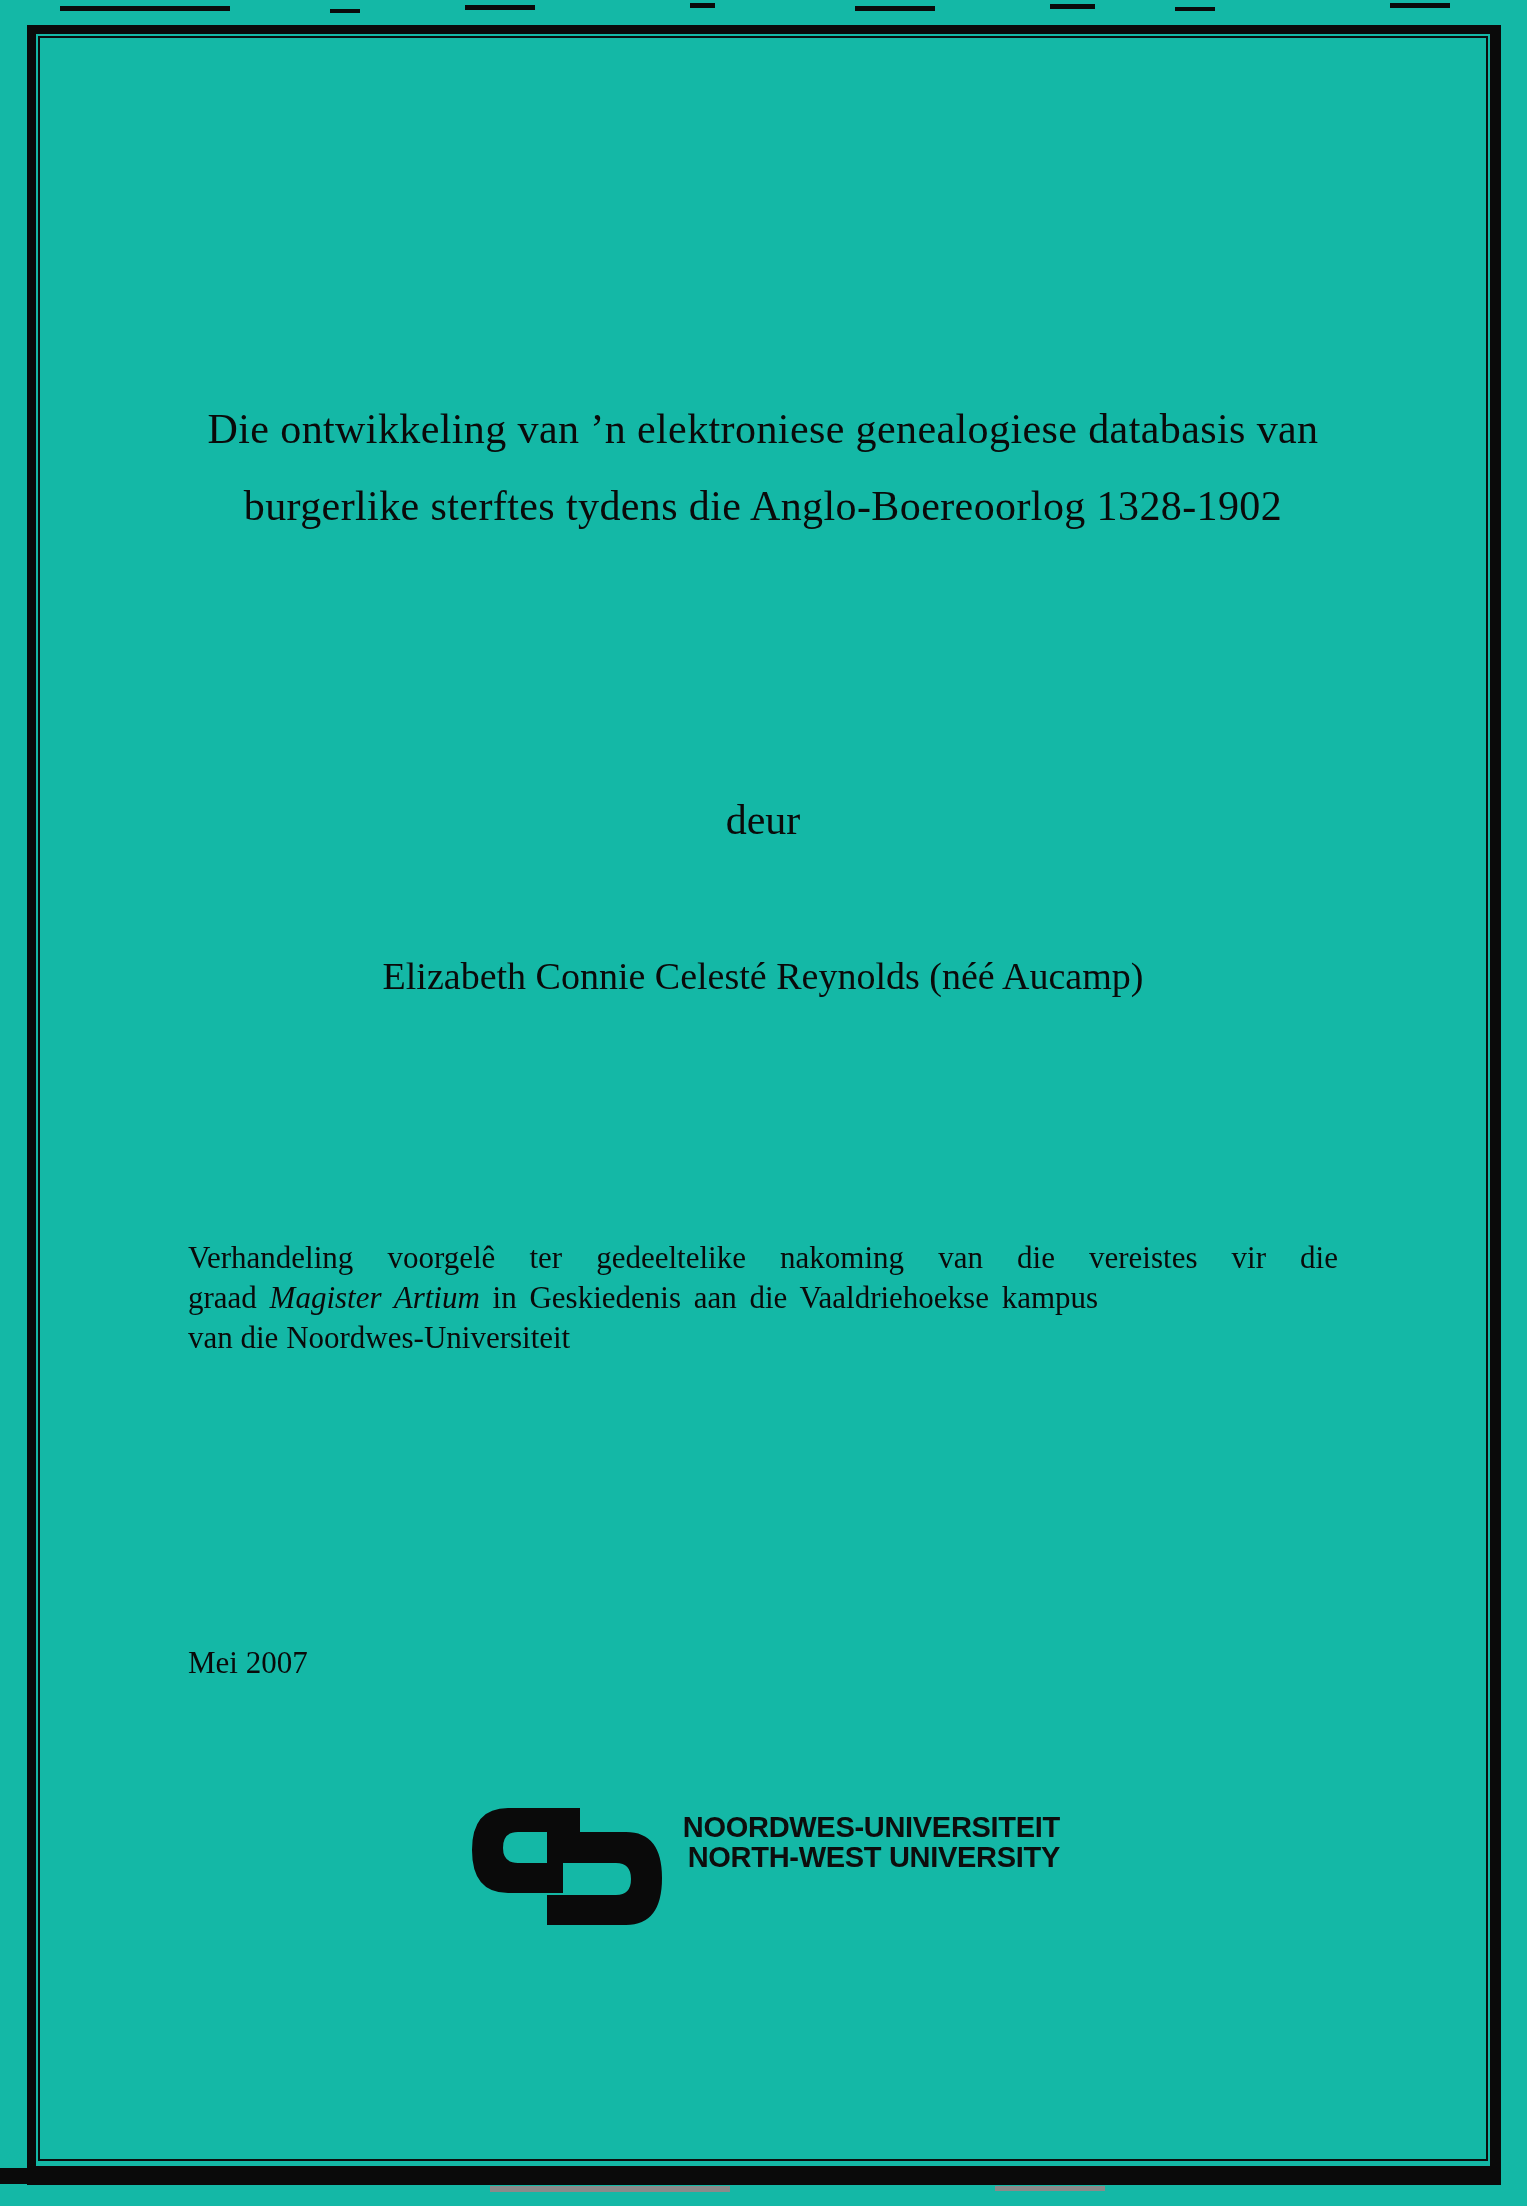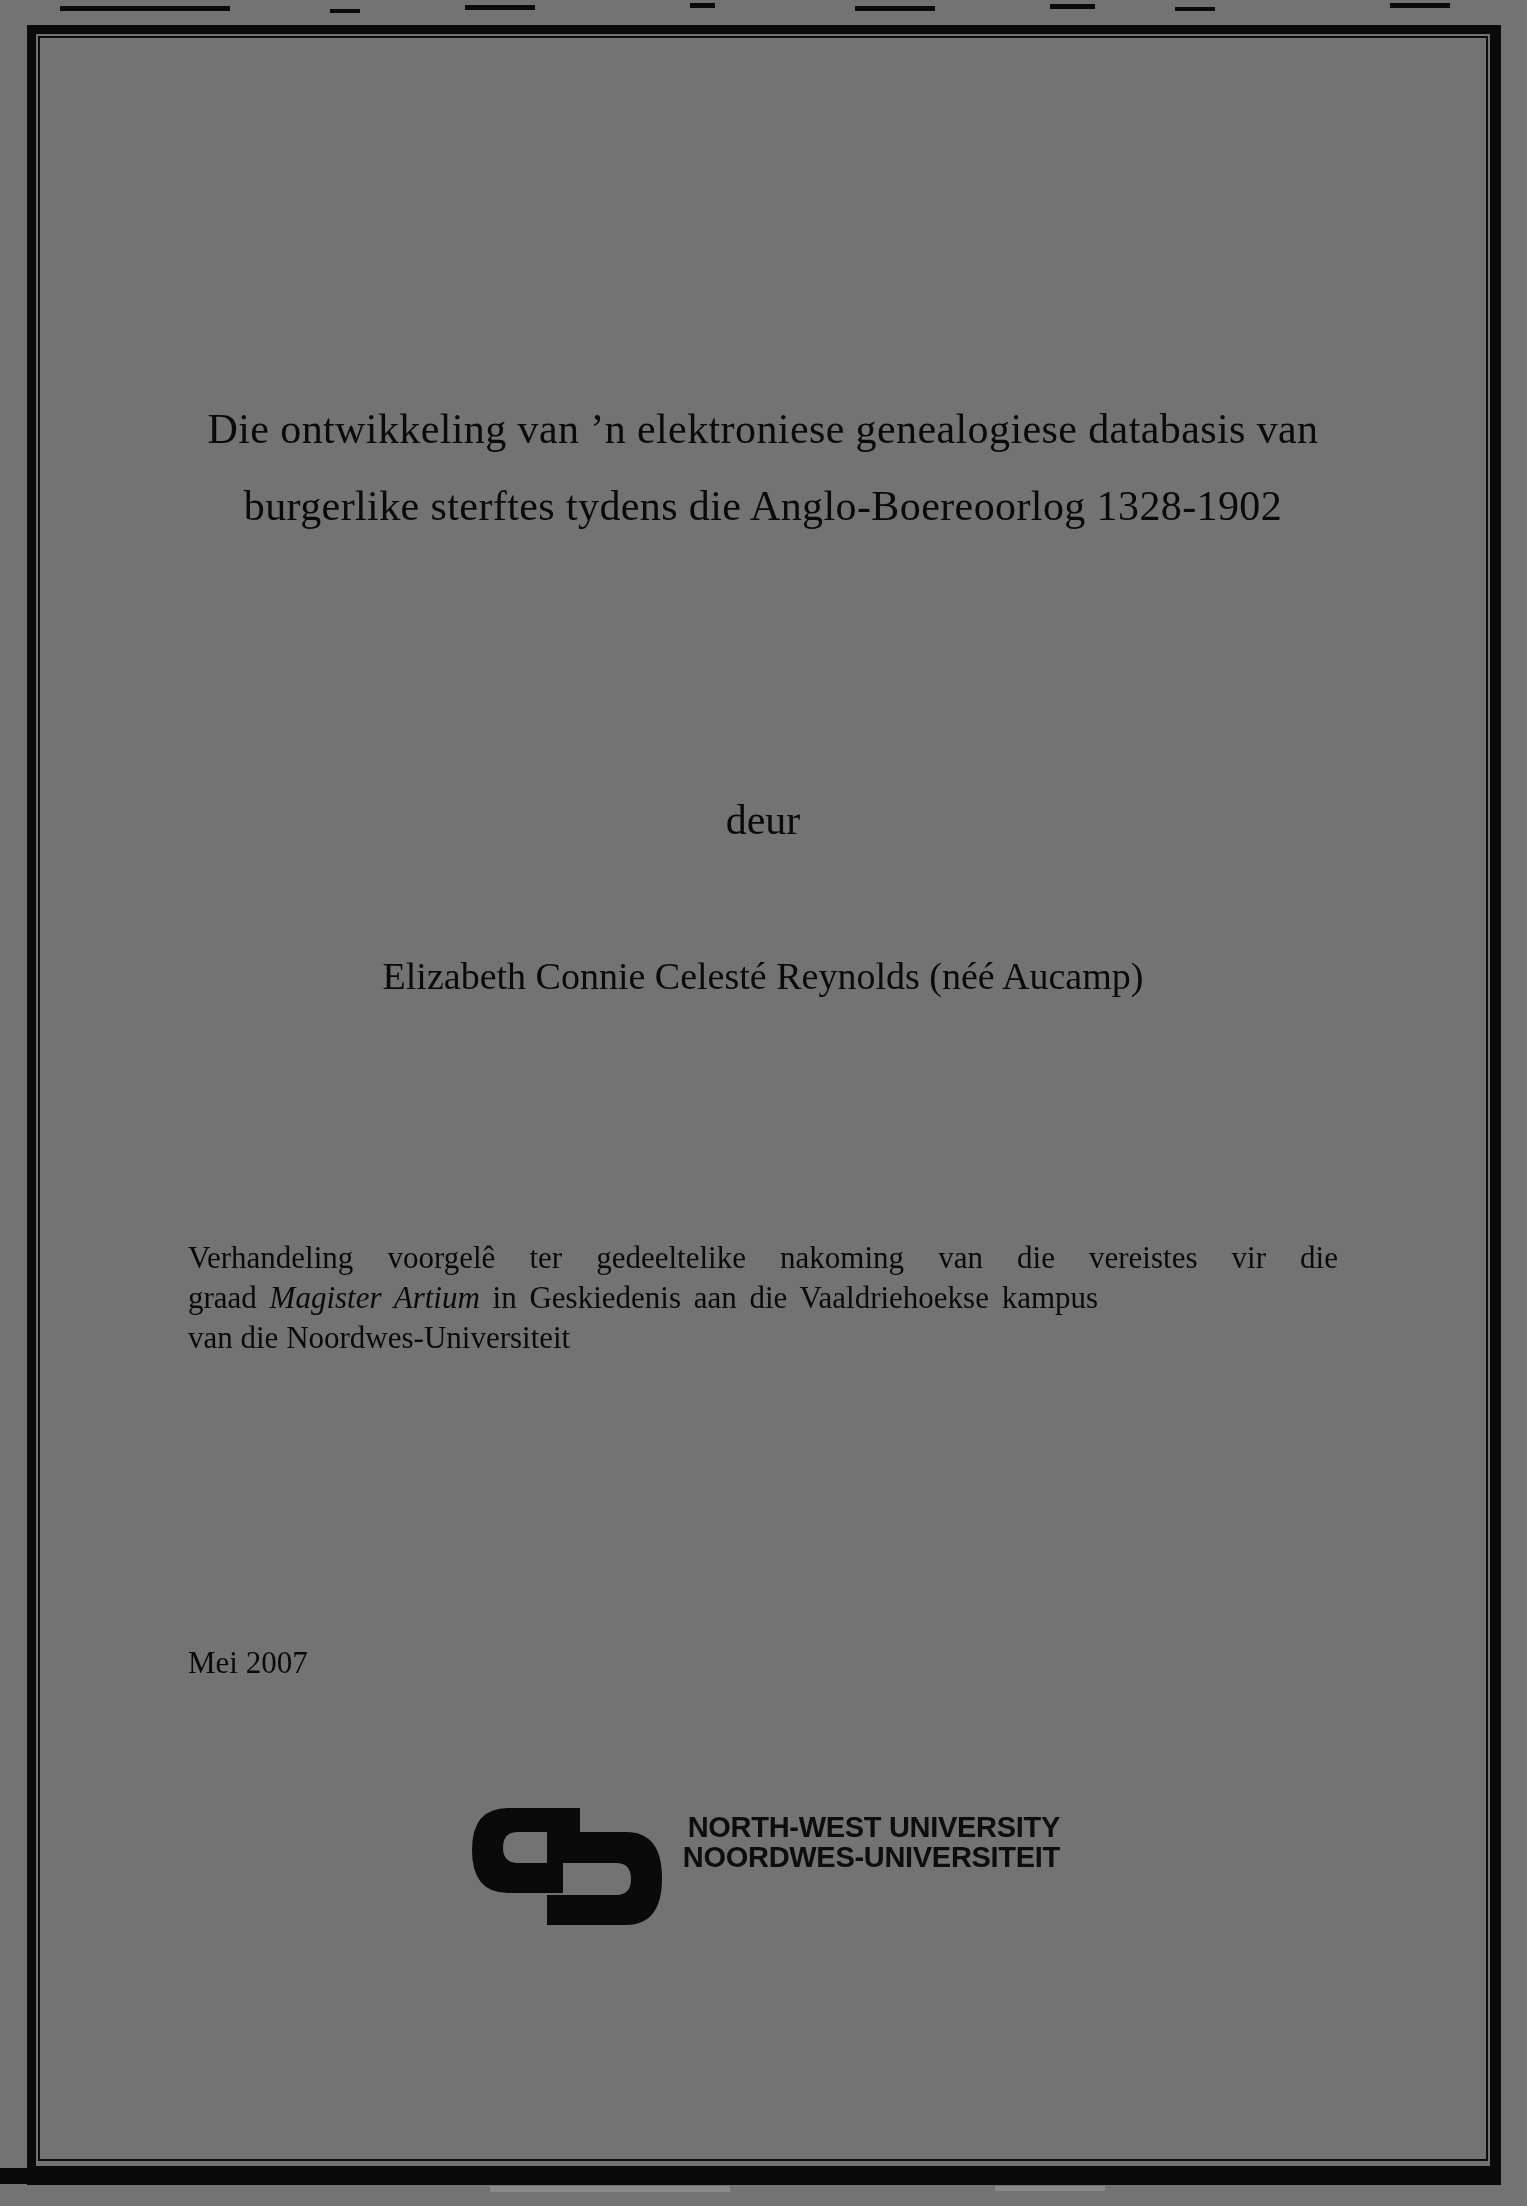--- a/index.html
+++ b/index.html
@@ -1,20 +1,20 @@
 <!DOCTYPE html>
 <html><head>
 <meta charset="utf-8">
 <style>
   html, body { margin: 0; padding: 0; background: #ffffff; }
   .page {
     position: relative;
     width: 1527px;
     height: 2206px;
-    background: #737373;
+    background: #14b8a6;
     color: #0a0a0a;
     font-family: "Liberation Serif", "DejaVu Serif", serif;
     overflow: hidden;
   }
   .outer-frame {
     position: absolute;
     left: 27px; top: 25px;
     width: 1474px; height: 2160px;
     box-sizing: border-box;
     border-style: solid;
@@ -136,18 +136,18 @@
   <div class="supervisor-block">
     <div>Mei 2007</div>
   </div>
 
   <div class="logo-block">
     <svg class="logo-mark" viewBox="0 0 190 117" aria-hidden="true">
       <path fill="#0a0a0a" d="M 36,0 L 108,0 L 108,24 L 46,24 Q 31,24 31,40 Q 31,55 46,55 L 91,55 L 91,85 L 36,85 Q 0,85 0,42 Q 0,0 36,0 Z"></path>
       <path fill="#0a0a0a" d="M 75,24 L 154,24 Q 190,24 190,70 Q 190,117 154,117 L 75,117 L 75,87 L 144,87 Q 159,87 159,71 Q 159,55 144,55 L 75,55 Z"></path>
     </svg>
     <div class="logo-text">
+      <div>NOORDWES-UNIVERSITEIT</div>
       <div>NORTH-WEST UNIVERSITY</div>
-      <div>NOORDWES-UNIVERSITEIT</div>
     </div>
   </div>
 
 </div>
 
 </body></html>

